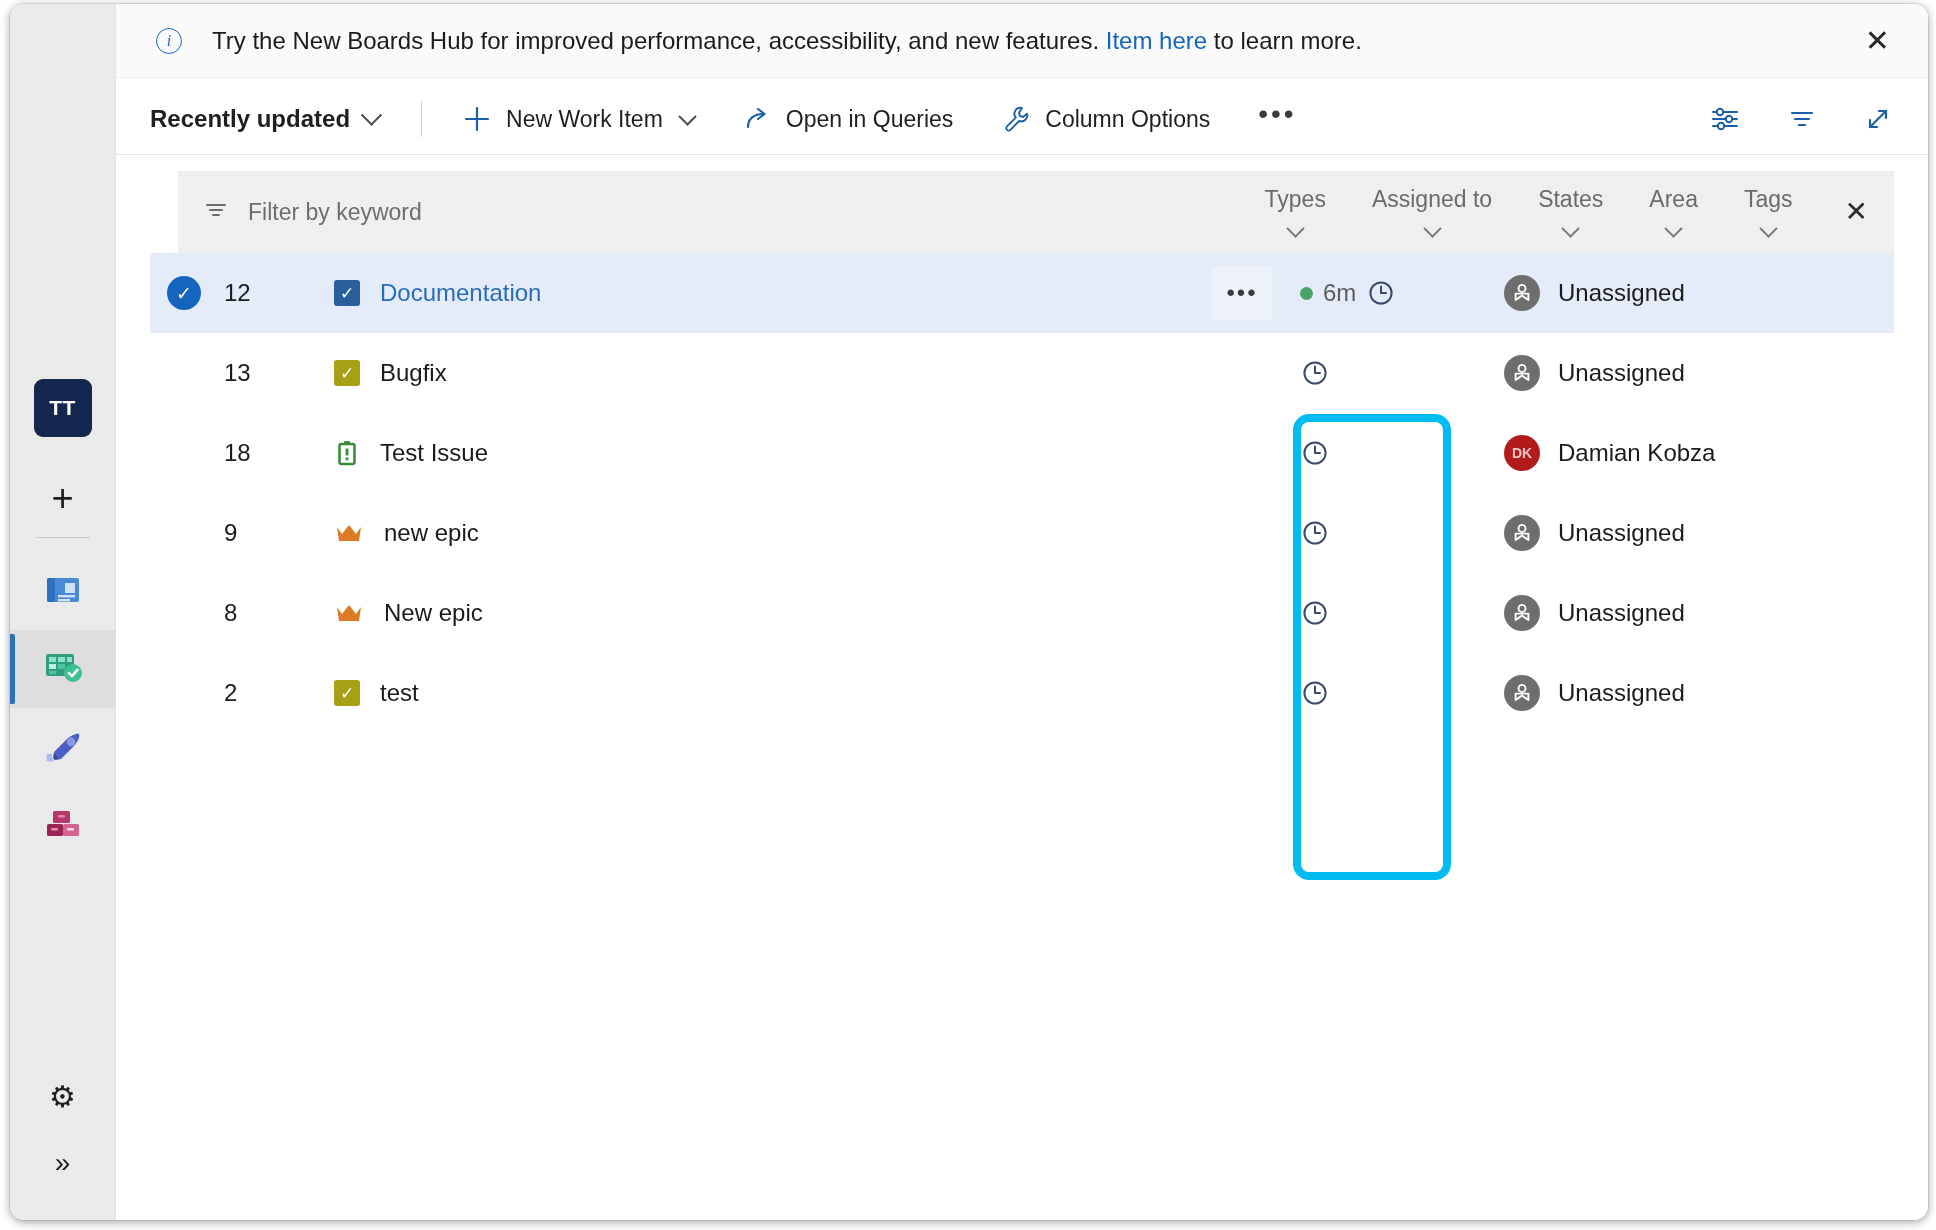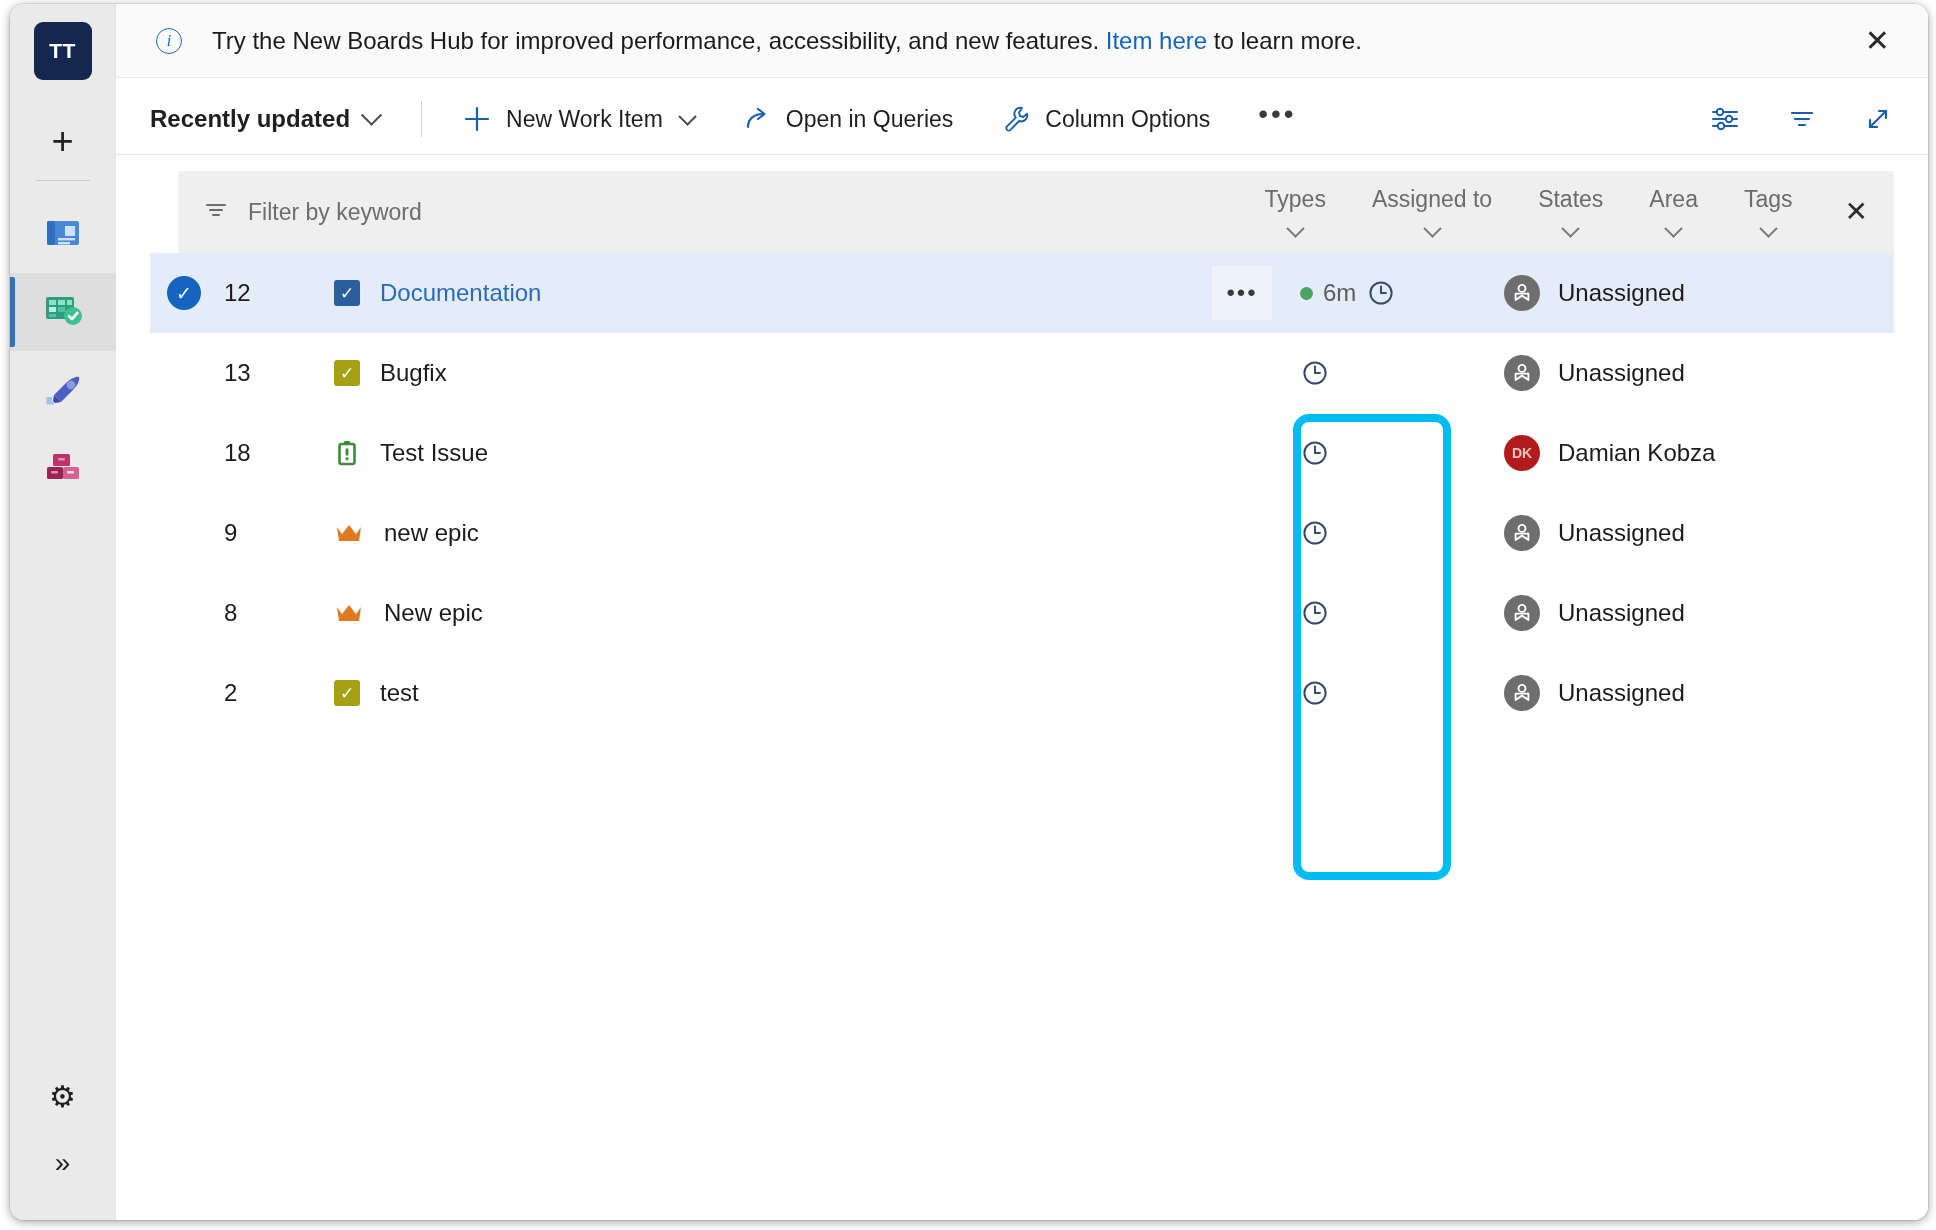--- a/index.html
+++ b/index.html
@@ -32,20 +32,21 @@
   .rail {
     width: 106px;
     background: #eaeaea;
     flex: 0 0 106px;
     position: relative;
     display: flex;
     flex-direction: column;
     align-items: center;
     padding-top: 18px;
     border-right: 1px solid #e3e3e3;
+    justify-content: center;
   }
   .org-logo {
     width: 58px; height: 58px;
     border-radius: 9px;
     background: #14274e;
     color: #ffffff;
     display: flex; align-items: center; justify-content: center;
     font-size: 21px; font-weight: 600;
     letter-spacing: 0.5px;
     margin-bottom: 28px;

